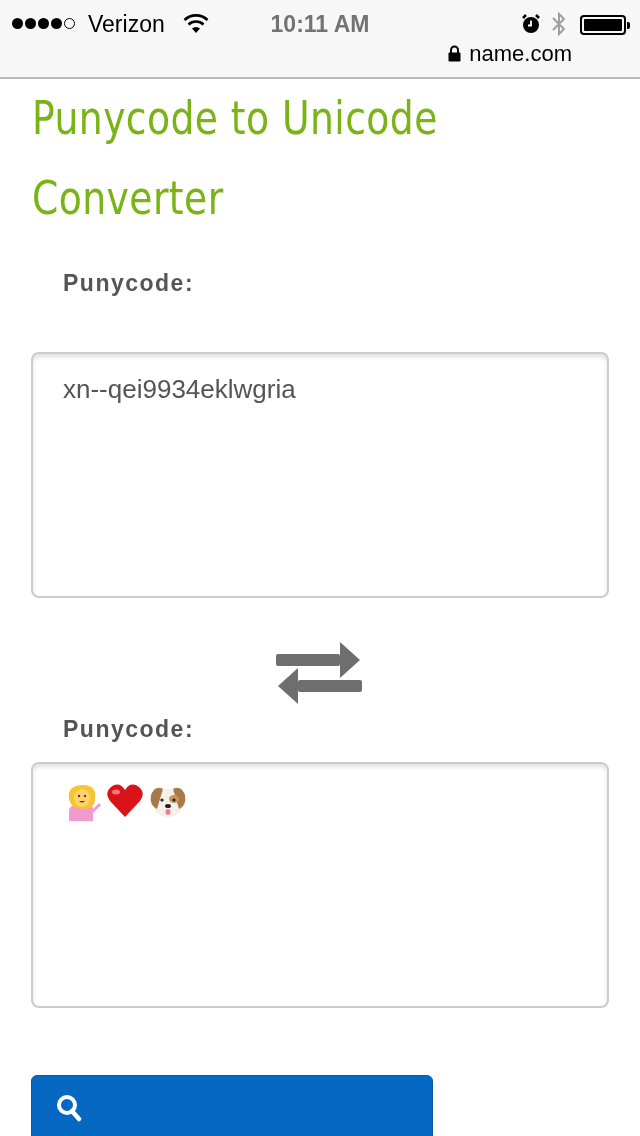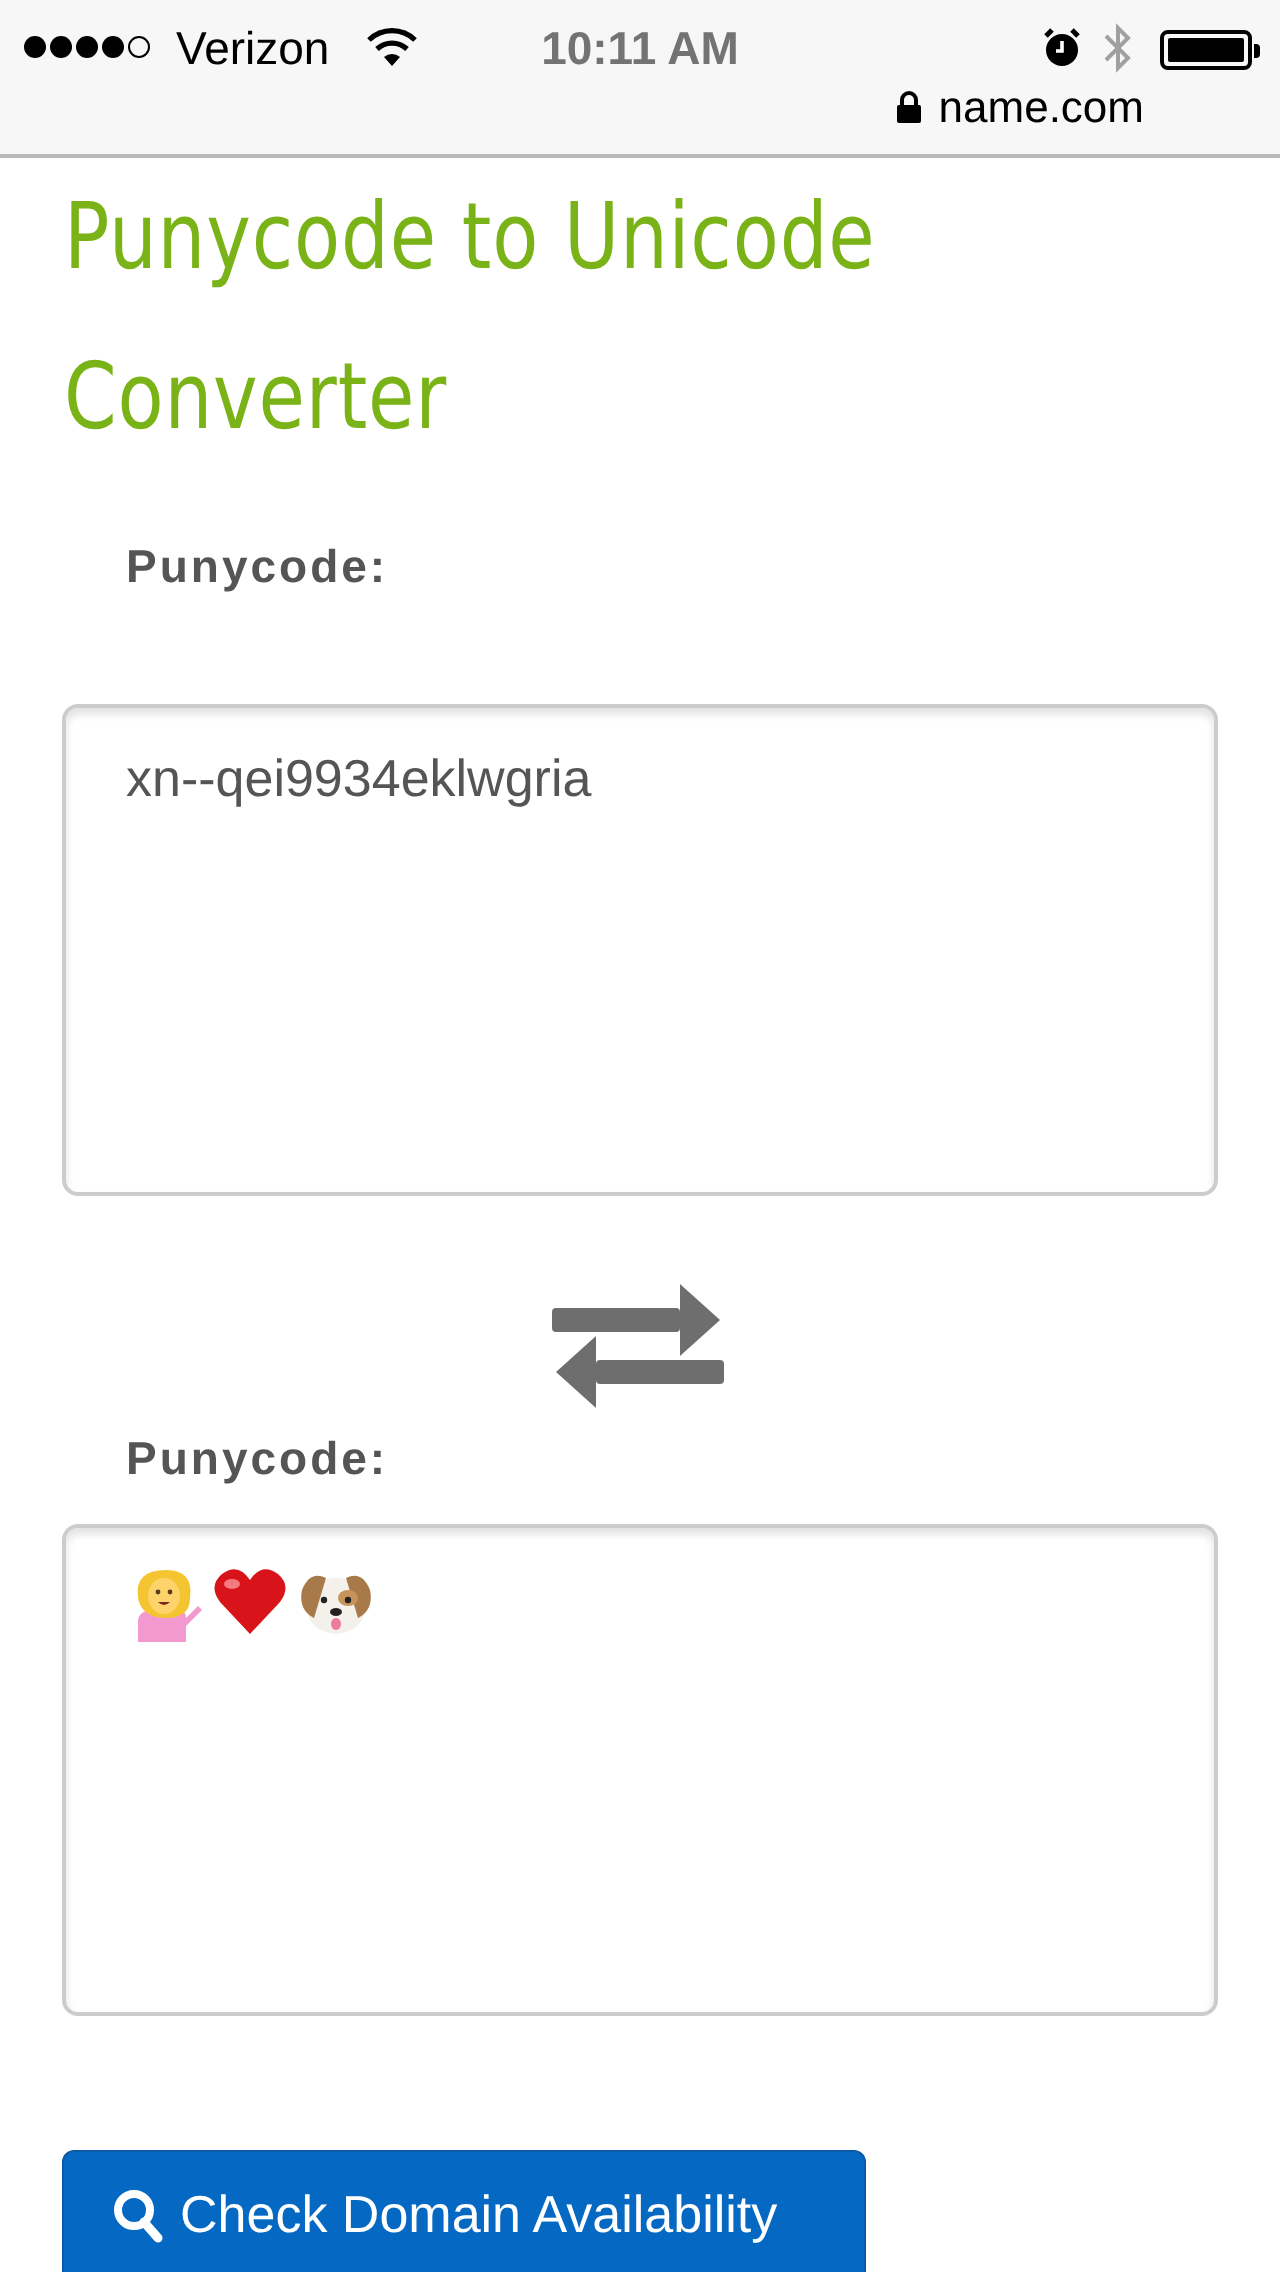--- a/index.html
+++ b/index.html
@@ -153,14 +153,13 @@
   </div>
 </div>
 
 <div class="cta-button">
   <span class="search">
     <svg width="26" height="28" viewBox="0 0 26 28">
       <circle cx="11" cy="11" r="8" stroke="#fff" stroke-width="4" fill="none"></circle>
       <path d="M16 17 L23 25" stroke="#fff" stroke-width="4.5" stroke-linecap="round"></path>
     </svg>
   </span>
-  <span>Check Domain Availability</span>
 </div>
 
 </body></html>

